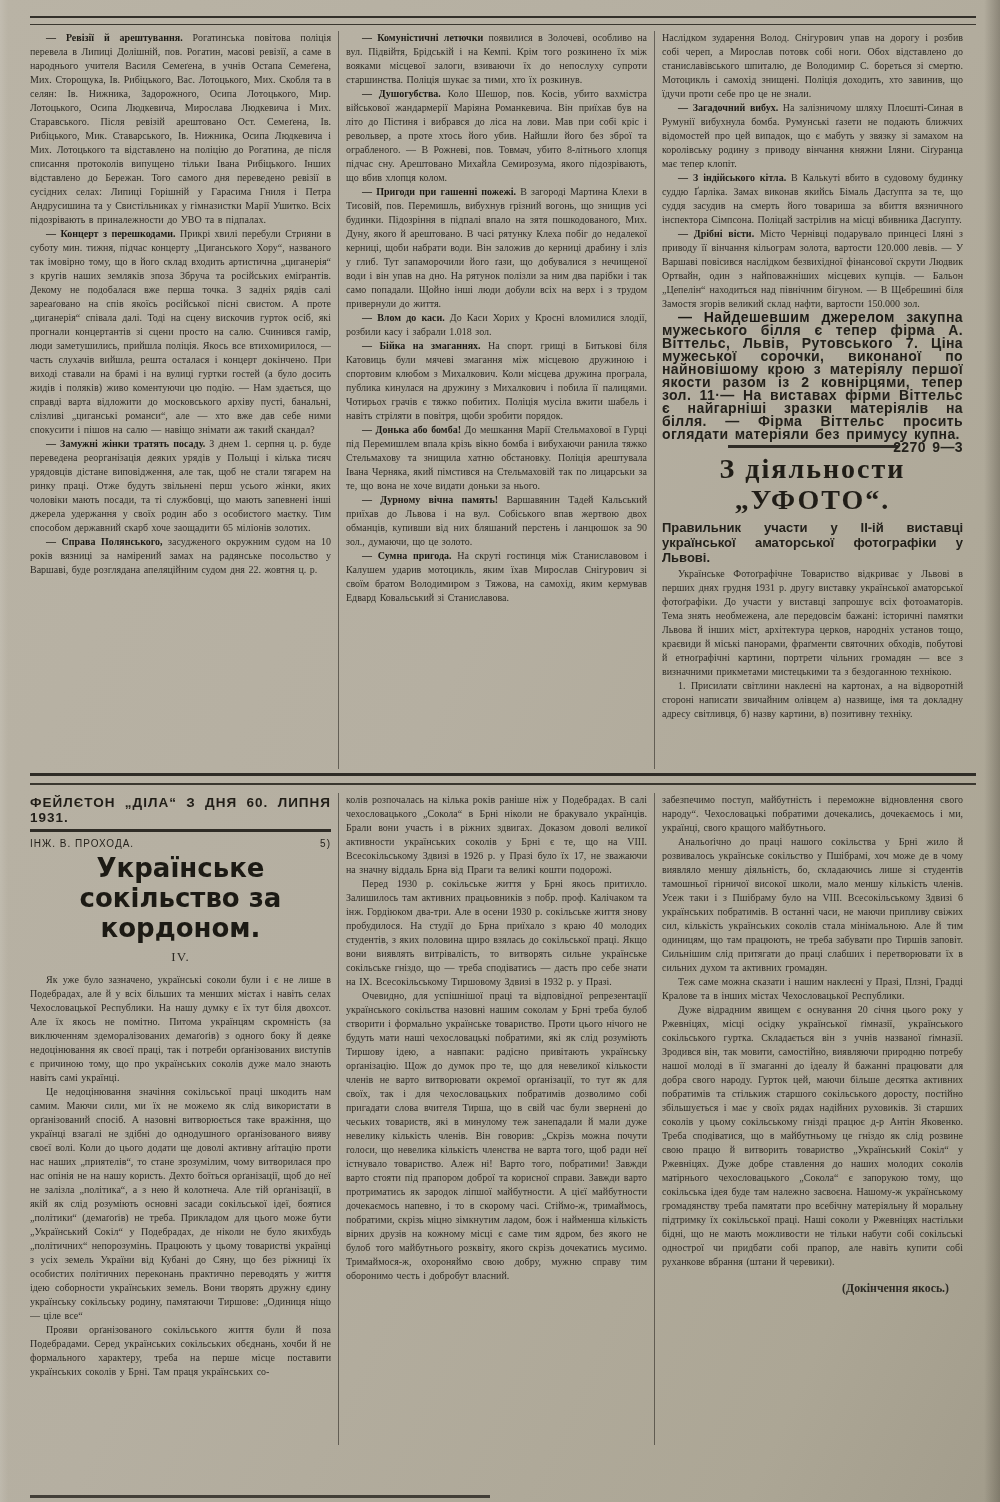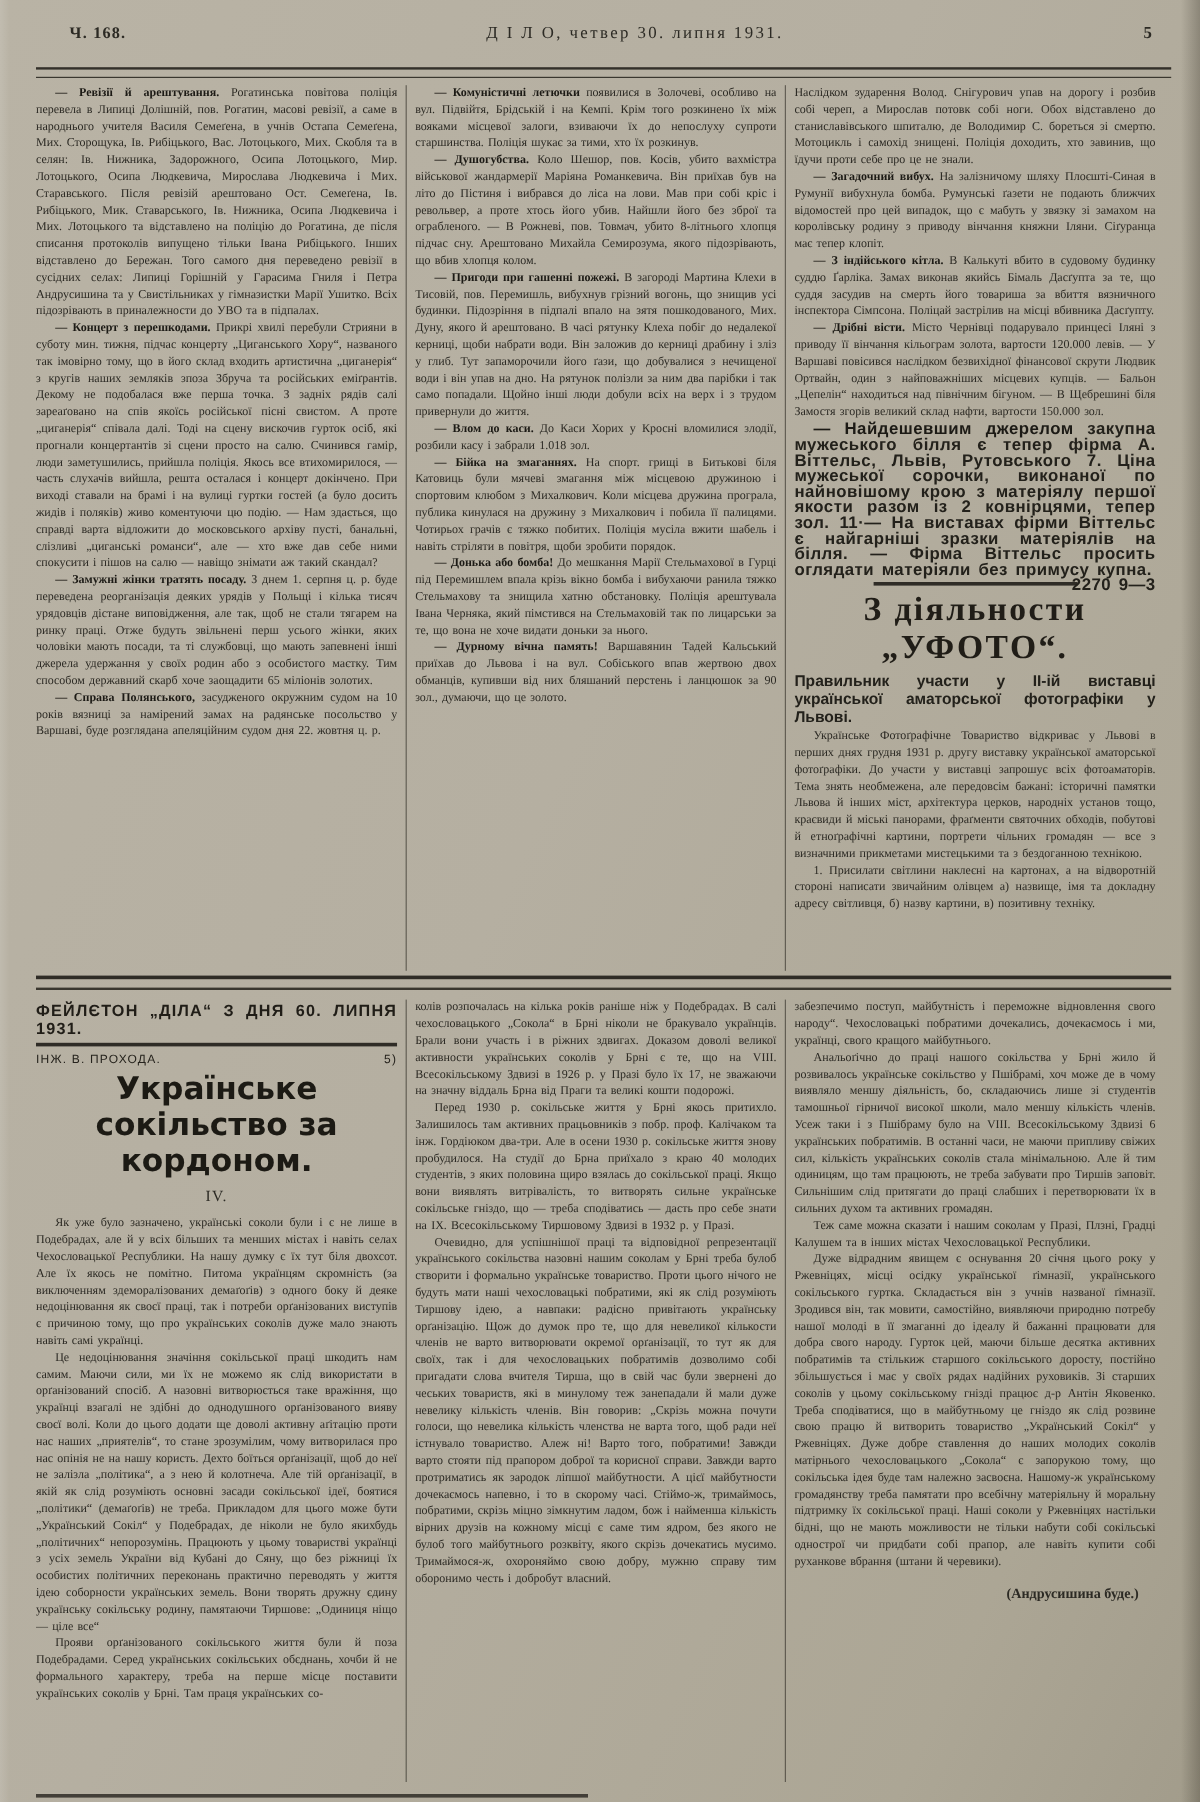--- a/index.html
+++ b/index.html
@@ -55,43 +55,39 @@
   .ending{text-align:right;font-size:11.8px;line-height:14px;font-style:normal;
         font-weight:bold;padding-right:14px;}
 
   .bottom-frag{position:absolute;bottom:4px;left:30px;width:46%;height:3px;background:#2f2c26;opacity:.85;}
 </style>
 </head>
 <body>
 
 <div class="page">
 
-  <div class="mast">
-    <span class="issue">Ч. 168.</span>
-    <span class="masttitle">Д І Л О,   четвер 30. липня 1931.</span>
-    <span class="pageno">5</span>
-  </div>
   <div class="rule-double"></div>
 
   <div class="cols top">
     <div class="col">
         <p class="item"><b>— Ревізії й арештування. </b>Рогатинська повітова поліція перевела в Липиці Долішній, пов. Рогатин, масові ревізії, а саме в народнього учителя Василя Семеґена, в учнів Остапа Семеґена, Мих. Сторощука, Ів. Рибіцького, Вас. Лотоцького, Мих. Скобля та в селян: Ів. Нижника, Задорожного, Осипа Лотоцького, Мир. Лотоцького, Осипа Людкевича, Мирослава Людкевича і Мих. Старавського. Після ревізій арештовано Ост. Семеґена, Ів. Рибіцького, Мик. Ставарського, Ів. Нижника, Осипа Людкевича і Мих. Лотоцького та відставлено на поліцію до Рогатина, де після списання протоколів випущено тільки Івана Рибіцького. Інших відставлено до Бережан. Того самого дня переведено ревізії в сусідних селах: Липиці Горішній у Гарасима Гниля і Петра Андрусишина та у Свистільниках у гімназистки Марії Ушитко. Всіх підозрівають в приналежности до УВО та в підпалах.</p>
         <p class="item"><b>— Концерт з перешкодами. </b>Прикрі хвилі перебули Стрияни в суботу мин. тижня, підчас концерту „Циганського Хору“, названого так імовірно тому, що в його склад входить артистична „циганерія“ з кругів наших земляків зпоза Збруча та російських еміґрантів. Декому не подобалася вже перша точка. З задніх рядів салі зареаґовано на спів якоїсь російської пісні свистом. А проте „циганерія“ співала далі. Тоді на сцену вискочив гурток осіб, які прогнали концертантів зі сцени просто на салю. Счинився гамір, люди заметушились, прийшла поліція. Якось все втихомирилося, — часть слухачів вийшла, решта осталася і концерт докінчено. При виході ставали на брамі і на вулиці гуртки гостей (а було досить жидів і поляків) живо коментуючи цю подію. — Нам здається, що справді варта відложити до московського архіву пусті, банальні, слізливі „циганські романси“, але — хто вже дав себе ними спокусити і пішов на салю — навіщо знімати аж такий скандал?</p>
         <p class="item"><b>— Замужні жінки тратять посаду. </b>З днем 1. серпня ц. р. буде переведена реорганізація деяких урядів у Польщі і кілька тисяч урядовців дістане виповідження, але так, щоб не стали тягарем на ринку праці. Отже будуть звільнені перш усього жінки, яких чоловіки мають посади, та ті службовці, що мають запевнені інші джерела удержання у своїх родин або з особистого маєтку. Тим способом державний скарб хоче заощадити 65 міліонів золотих.</p>
         <p class="item"><b>— Справа Полянського, </b>засудженого окружним судом на 10 років вязниці за намірений замах на радянське посольство у Варшаві, буде розглядана апеляційним судом дня 22. жовтня ц. р.</p>
       </div>
     <div class="vrule"></div>
     <div class="col">
         <p class="item"><b>— Комуністичні летючки </b>появилися в Золочеві, особливо на вул. Підвійтя, Брідській і на Кемпі. Крім того розкинено їх між вояками місцевої залоги, взиваючи їх до непослуху супроти старшинства. Поліція шукає за тими, хто їх розкинув.</p>
         <p class="item"><b>— Душогубства. </b>Коло Шешор, пов. Косів, убито вахмістра військової жандармерії Маріяна Романкевича. Він приїхав був на літо до Пістиня і вибрався до ліса на лови. Мав при собі кріс і револьвер, а проте хтось його убив. Найшли його без зброї та ограбленого. — В Рожневі, пов. Товмач, убито 8-літнього хлопця підчас сну. Арештовано Михайла Семирозума, якого підозрівають, що вбив хлопця колом.</p>
         <p class="item"><b>— Пригоди при гашенні пожежі. </b>В загороді Мартина Клехи в Тисовій, пов. Перемишль, вибухнув грізний вогонь, що знищив усі будинки. Підозріння в підпалі впало на зятя пошкодованого, Мих. Дуну, якого й арештовано. В часі рятунку Клеха побіг до недалекої керниці, щоби набрати води. Він заложив до керниці драбину і зліз у глиб. Тут запаморочили його ґази, що добувалися з нечищеної води і він упав на дно. На рятунок полізли за ним два парібки і так само попадали. Щойно інші люди добули всіх на верх і з трудом привернули до життя.</p>
         <p class="item"><b>— Влом до каси. </b>До Каси Хорих у Кросні вломилися злодії, розбили касу і забрали 1.018 зол.</p>
         <p class="item"><b>— Бійка на змаганнях. </b>На спорт. грищі в Битькові біля Катовиць були мячеві змагання між місцевою дружиною і спортовим клюбом з Михалкович. Коли місцева дружина програла, публика кинулася на дружину з Михалкович і побила її палицями. Чотирьох грачів є тяжко побитих. Поліція мусіла вжити шабель і навіть стріляти в повітря, щоби зробити порядок.</p>
         <p class="item"><b>— Донька або бомба! </b>До мешкання Марії Стельмахової в Гурці під Перемишлем впала крізь вікно бомба і вибухаючи ранила тяжко Стельмахову та знищила хатню обстановку. Поліція арештувала Івана Черняка, який пімстився на Стельмаховій так по лицарськи за те, що вона не хоче видати доньки за нього.</p>
         <p class="item"><b>— Дурному вічна память! </b>Варшавянин Тадей Кальський приїхав до Львова і на вул. Собіського впав жертвою двох обманців, купивши від них бляшаний перстень і ланцюшок за 90 зол., думаючи, що це золото.</p>
+        <p class="item"><b>— Сумна пригода. </b>На скруті гостинця між Станиславовом і Калушем ударив мотоцикль, яким їхав Мирослав Снігурович зі своїм братом Володимиром з Тяжова, на самохід, яким кермував Едвард Ковальський зі Станиславова.</p>
       </div>
     <div class="vrule"></div>
     <div class="col">
       <div>
           <p class="para cont">Наслідком зударення Волод. Снігурович упав на дорогу і розбив собі череп, а Мирослав потовк собі ноги. Обох відставлено до станиславівського шпиталю, де Володимир С. бореться зі смертю. Мотоцикль і самохід знищені. Поліція доходить, хто завинив, що їдучи проти себе про це не знали.</p>
           <p class="item"><b>— Загадочний вибух. </b>На залізничому шляху Плоєшті-Синая в Румунії вибухнула бомба. Румунські ґазети не подають ближчих відомостей про цей випадок, що є мабуть у звязку зі замахом на королівську родину з приводу вінчання княжни Іляни. Сіґуранца має тепер клопіт.</p>
           <p class="item"><b>— З індійського кітла. </b>В Калькуті вбито в судовому будинку суддю Ґарліка. Замах виконав якийсь Бімаль Дасґупта за те, що суддя засудив на смерть його товариша за вбиття вязничного інспектора Сімпсона. Поліцай застрілив на місці вбивника Дасґупту.</p>
           <p class="item"><b>— Дрібні вісти. </b>Місто Чернівці подарувало принцесі Іляні з приводу її вінчання кільограм золота, вартости 120.000 левів. — У Варшаві повісився наслідком безвихідної фінансової скрути Людвик Ортвайн, один з найповажніших місцевих купців. — Бальон „Цепелін“ находиться над північним бігуном. — В Щебрешині біля Замостя згорів великий склад нафти, вартости 150.000 зол.</p>
           <p class="item ad"><b>— Найдешевшим джерелом </b>закупна мужеського білля є тепер фірма А. Віттельс, Львів, Рутовського 7. Ціна мужеської сорочки, виконаної по найновішому крою з матеріялу першої якости разом із 2 ковнірцями, тепер зол. 11·— На виставах фірми Віттельс є найгарніші зразки матеріялів на білля. — Фірма Віттельс просить оглядати матеріяли без примусу купна.<span class="tail"> 2270 9—3</span></p>
         </div>
@@ -127,21 +123,21 @@
     <div class="col">
         <p class="para cont">колів розпочалась на кілька років раніше ніж у Подебрадах. В салі чехословацького „Сокола“ в Брні ніколи не бракувало українців. Брали вони участь і в ріжних здвигах. Доказом доволі великої активности українських соколів у Брні є те, що на VIII. Всесокільському Здвизі в 1926 р. у Празі було їх 17, не зважаючи на значну віддаль Брна від Праги та великі кошти подорожі.</p>
         <p class="para">Перед 1930 р. сокільське життя у Брні якось притихло. Залишилось там активних працьовників з побр. проф. Калічаком та інж. Гордіюком два-три. Але в осени 1930 р. сокільське життя знову пробудилося. На студії до Брна приїхало з краю 40 молодих студентів, з яких половина щиро взялась до сокільської праці. Якщо вони виявлять витрівалість, то витворять сильне українське сокільське гніздо, що — треба сподіватись — дасть про себе знати на ІХ. Всесокільському Тиршовому Здвизі в 1932 р. у Празі.</p>
         <p class="para">Очевидно, для успішнішої праці та відповідної репрезентації українського сокільства назовні нашим соколам у Брні треба булоб створити і формально українське товариство. Проти цього нічого не будуть мати наші чехословацькі побратими, які як слід розуміють Тиршову ідею, а навпаки: радісно привітають українську орґанізацію. Щож до думок про те, що для невеликої кількости членів не варто витворювати окремої орґанізації, то тут як для своїх, так і для чехословацьких побратимів дозволимо собі пригадати слова вчителя Тирша, що в свій час були звернені до чеських товариств, які в минулому теж занепадали й мали дуже невелику кількість членів. Він говорив: „Скрізь можна почути голоси, що невелика кількість членства не варта того, щоб ради неї істнувало товариство. Алеж ні! Варто того, побратими! Завжди варто стояти під прапором доброї та корисної справи. Завжди варто протриматись як зародок ліпшої майбутности. А цієї майбутности дочекаємось напевно, і то в скорому часі. Стіймо-ж, тримаймось, побратими, скрізь міцно зімкнутим ладом, бож і найменша кількість вірних друзів на кожному місці є саме тим ядром, без якого не булоб того майбутнього розквіту, якого скрізь дочекатись мусимо. Тримаймося-ж, охороняймо свою добру, мужню справу тим оборонимо честь і добробут власний.</p>
       </div>
     <div class="vrule"></div>
     <div class="col">
       <div>
           <p class="para cont">забезпечимо поступ, майбутність і переможне відновлення свого народу“. Чехословацькі побратими дочекались, дочекаємось і ми, українці, свого кращого майбутнього.</p>
           <p class="para">Анальоґічно до праці нашого сокільства у Брні жило й розвивалось українське сокільство у Пшібрамі, хоч може де в чому виявляло меншу діяльність, бо, складаючись лише зі студентів тамошньої гірничої високої школи, мало меншу кількість членів. Усеж таки і з Пшібраму було на VIII. Всесокільському Здвизі 6 українських побратимів. В останні часи, не маючи припливу свіжих сил, кількість українських соколів стала мінімальною. Але й тим одиницям, що там працюють, не треба забувати про Тиршів заповіт. Сильнішим слід притягати до праці слабших і перетворювати їх в сильних духом та активних громадян.</p>
-          <p class="para">Теж саме можна сказати і нашим соколам у Празі, Плзні, Градці Калушем та в інших містах Чехословацької Республики.</p>
+          <p class="para">Теж саме можна сказати і нашим наклеєні у Празі, Плзні, Градці Кралове та в інших містах Чехословацької Республики.</p>
           <p class="para">Дуже відрадним явищем є оснування 20 січня цього року у Ржевніцях, місці осідку української ґімназії, українського сокільського гуртка. Складається він з учнів названої ґімназії. Зродився він, так мовити, самостійно, виявляючи природню потребу нашої молоді в її змаганні до ідеалу й бажанні працювати для добра свого народу. Гурток цей, маючи більше десятка активних побратимів та стількиж старшого сокільського доросту, постійно збільшується і має у своїх рядах надійних руховиків. Зі старших соколів у цьому сокільському гнізді працює д-р Антін Яковенко. Треба сподіватися, що в майбутньому це гніздо як слід розвине свою працю й витворить товариство „Український Сокіл“ у Ржевніцях. Дуже добре ставлення до наших молодих соколів матірнього чехословацького „Сокола“ є запорукою тому, що сокільська ідея буде там належно засвоєна. Нашому-ж українському громадянству треба памятати про всебічну матеріяльну й моральну підтримку їх сокільської праці. Наші соколи у Ржевніцях настільки бідні, що не мають можливости не тільки набути собі сокільські однострої чи придбати собі прапор, але навіть купити собі руханкове вбрання (штани й черевики).</p>
         </div>
-      <p class="ending">(Андрусишина буде.)</p>
+      <p class="ending">(Докінчення якось.)</p>
     </div>
   </div>
 
   <div class="bottom-frag"></div>
 </div>
 
 </body></html>

